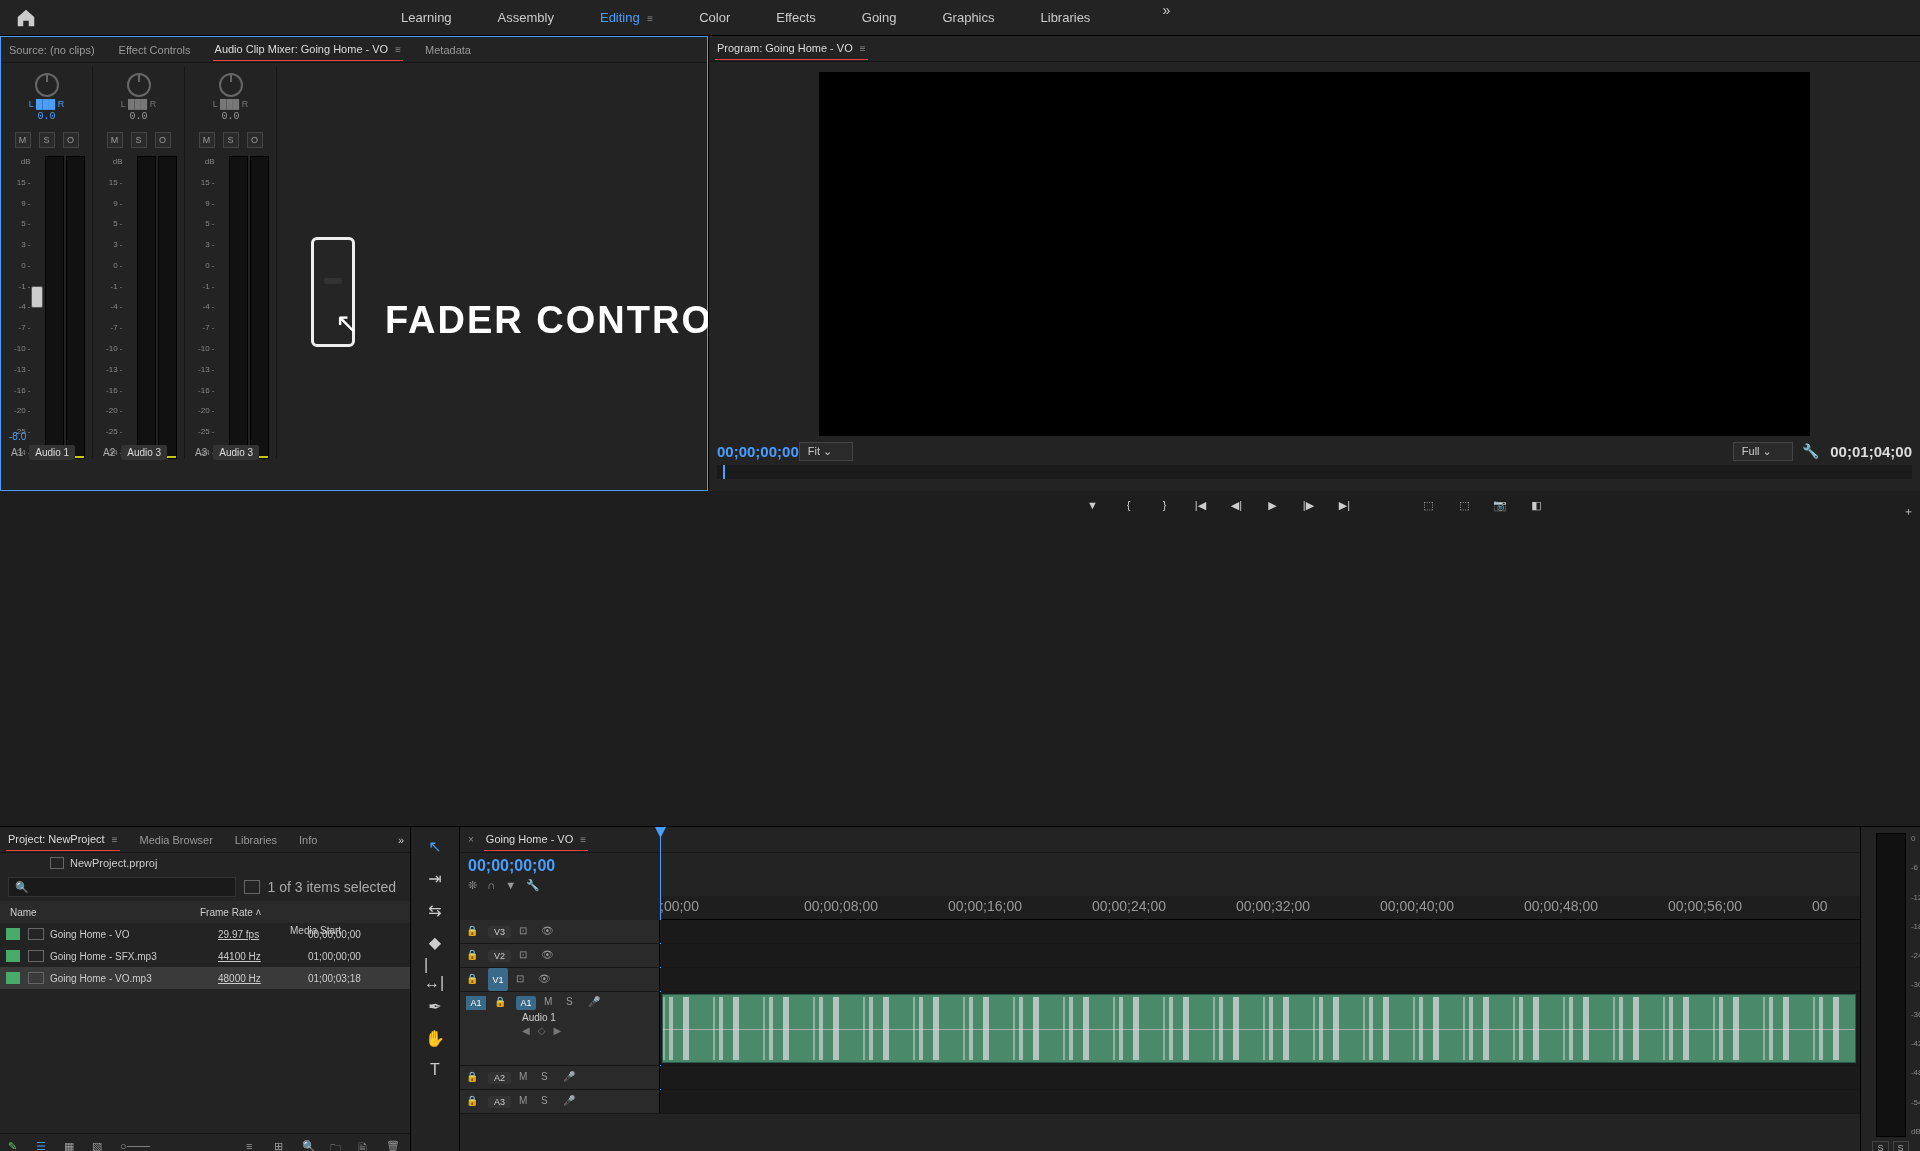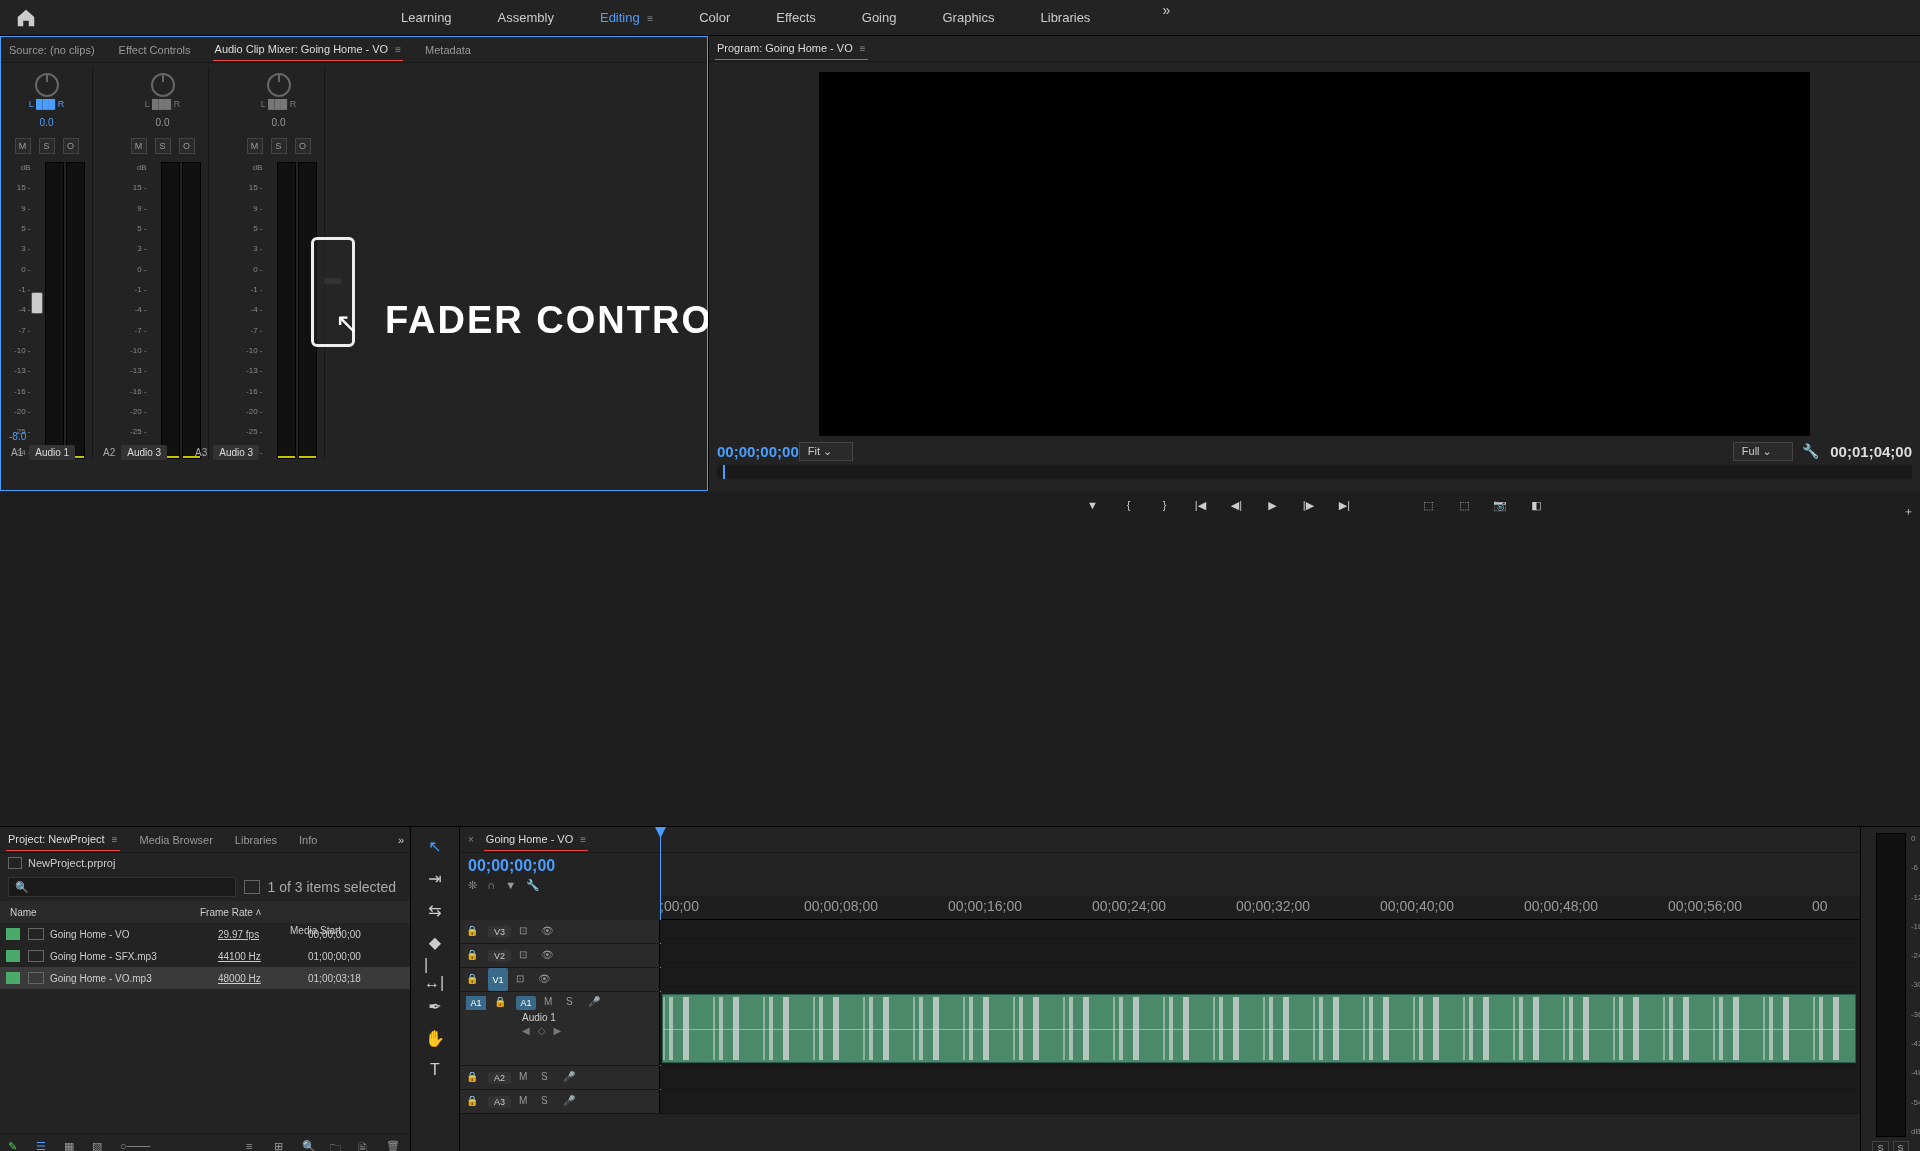--- a/index.html
+++ b/index.html
@@ -16,29 +16,29 @@
 
 .main-grid { display: grid; grid-template-columns: 708px 1fr; grid-template-rows: 455px 1fr; height: 790px; }
 
 
 .mixer-panel { background: #232323; border: 1px solid #4a9eff; position: relative; }
 .panel-tabs { display: flex; height: 26px; align-items: center; padding: 0 6px; border-bottom: 1px solid #161616; gap: 20px; }
 .panel-tab { font-size: 11px; color: #999; padding: 5px 2px; cursor: pointer; }
 .panel-tab.active { color: #ddd; border-bottom: 1px solid #ef4444; }
 .tab-menu { color: #888; font-size: 10px; margin-left: 4px; }
 
-.mixer-body { display: flex; height: 400px; padding: 4px 0; gap: 24px; }
+.mixer-body { display: flex; height: 400px; padding: 4px 0; }
 .channel { width: 92px; border-right: 1px solid #161616; display: flex; flex-direction: column; align-items: center; padding-top: 6px; }
 .pan-knob { width: 24px; height: 24px; border: 2px solid #666; border-radius: 50%; position: relative; margin-bottom: 2px; }
 .pan-knob::after { content: ''; position: absolute; width: 2px; height: 8px; background: #666; top: -1px; left: 50%; transform: translateX(-50%); }
 .pan-lr { font-size: 9px; color: #4a9eff; }
 .pan-lr .l { color: #4a9eff; } .pan-lr .r { color: #4a9eff; }
 .pan-lr.gray { color: #777; }
 .pan-lr.gray .l, .pan-lr.gray .r { color: #777; }
-.pan-val { font-size: 10px; color: #4a9eff; margin: 8px 0 10px; }
+.pan-val { font-size: 10px; color: #4a9eff; margin: 2px 0 10px; font-family: Liberation Mono, monospace; }
 .pan-val.gray { color: #999; }
 .mso { display: flex; gap: 8px; margin-bottom: 8px; }
 .mso span { width: 16px; height: 16px; border: 1px solid #444; background: #2a2a2a; display: flex; align-items: center; justify-content: center; font-size: 9px; color: #999; cursor: pointer; }
 
 .meter-wrap { flex: 1; position: relative; width: 80px; display: flex; }
 .meter-scale { width: 24px; font-size: 8px; color: #888; display: flex; flex-direction: column; justify-content: space-between; padding: 2px 0; text-align: right; }
 .meter-scale div { line-height: 1; }
 .meter-bars { flex: 1; display: flex; gap: 2px; padding: 0 2px; }
 .meter-bar { flex: 1; background: linear-gradient(to top, #111 0%, #111 100%); border: 1px solid #000; position: relative; }
 .meter-bar::after { content: ''; position: absolute; bottom: 0; left: 0; right: 0; height: 2px; background: #c5c500; }
@@ -70,21 +70,21 @@
 .pc-row2 { height: 14px; background: #1a1a1a; position: relative; margin: 2px 0; }
 .pc-row2::before { content: ''; position: absolute; top: 0; left: 6px; width: 2px; height: 14px; background: #4a9eff; }
 .transport { position: absolute; bottom: -28px; left: 0; right: 0; display: flex; justify-content: center; gap: 18px; align-items: center; height: 28px; }
 .transport .btn { width: 18px; height: 18px; color: #ccc; cursor: pointer; display: flex; align-items: center; justify-content: center; }
 .transport-outer { position: absolute; bottom: -28px; right: 6px; display: flex; gap: 14px; }
 
 
 .bottom-row { display: grid; grid-template-columns: 410px 50px 1fr 60px; height: 335px; background: #232323; border-top: 1px solid #000; }
 .project-panel { background: #232323; display: flex; flex-direction: column; }
 .project-tabs { display: flex; height: 26px; align-items: center; padding: 0 6px; gap: 18px; border-bottom: 1px solid #161616; }
-.prj-file { font-size: 11px; color: #ccc; padding: 4px 8px; display: flex; align-items: center; gap: 6px; }
+.prj-file { font-size: 11px; color: #ccc; padding: 4px 8px; display: flex; align-items: center; gap: 6px; margin-left: 42px; }
 .search-row { display: flex; align-items: center; padding: 4px 8px; gap: 8px; }
 .search-box { flex: 1; background: #1a1a1a; border: 1px solid #333; height: 20px; padding: 0 6px; display: flex; align-items: center; }
 .sel-text { font-size: 14px; color: #aaa; margin-left: auto; padding-right: 6px; }
 .bin-header { display: flex; background: #2a2a2a; height: 22px; align-items: center; padding: 0 10px; font-size: 10px; color: #ccc; }
 .bin-header .col1 { width: 190px; } .bin-header .col2 { width: 90px; } .bin-header .col3 { flex: 1; margin-top: 36px; }
 .bin-row { display: flex; height: 22px; align-items: center; padding: 0 6px; font-size: 10px; color: #ccc; }
 .bin-row.sel { background: #3a3a3a; }
 .bin-row .chip { width: 14px; height: 12px; background: #4aaa6a; margin-right: 8px; }
 .bin-row .type-icon { width: 16px; height: 12px; border: 1px solid #666; margin-right: 6px; }
 .bin-row .col1 { width: 168px; } .bin-row .col2 { width: 90px; text-decoration: underline; } .bin-row .col3 { flex: 1; }

